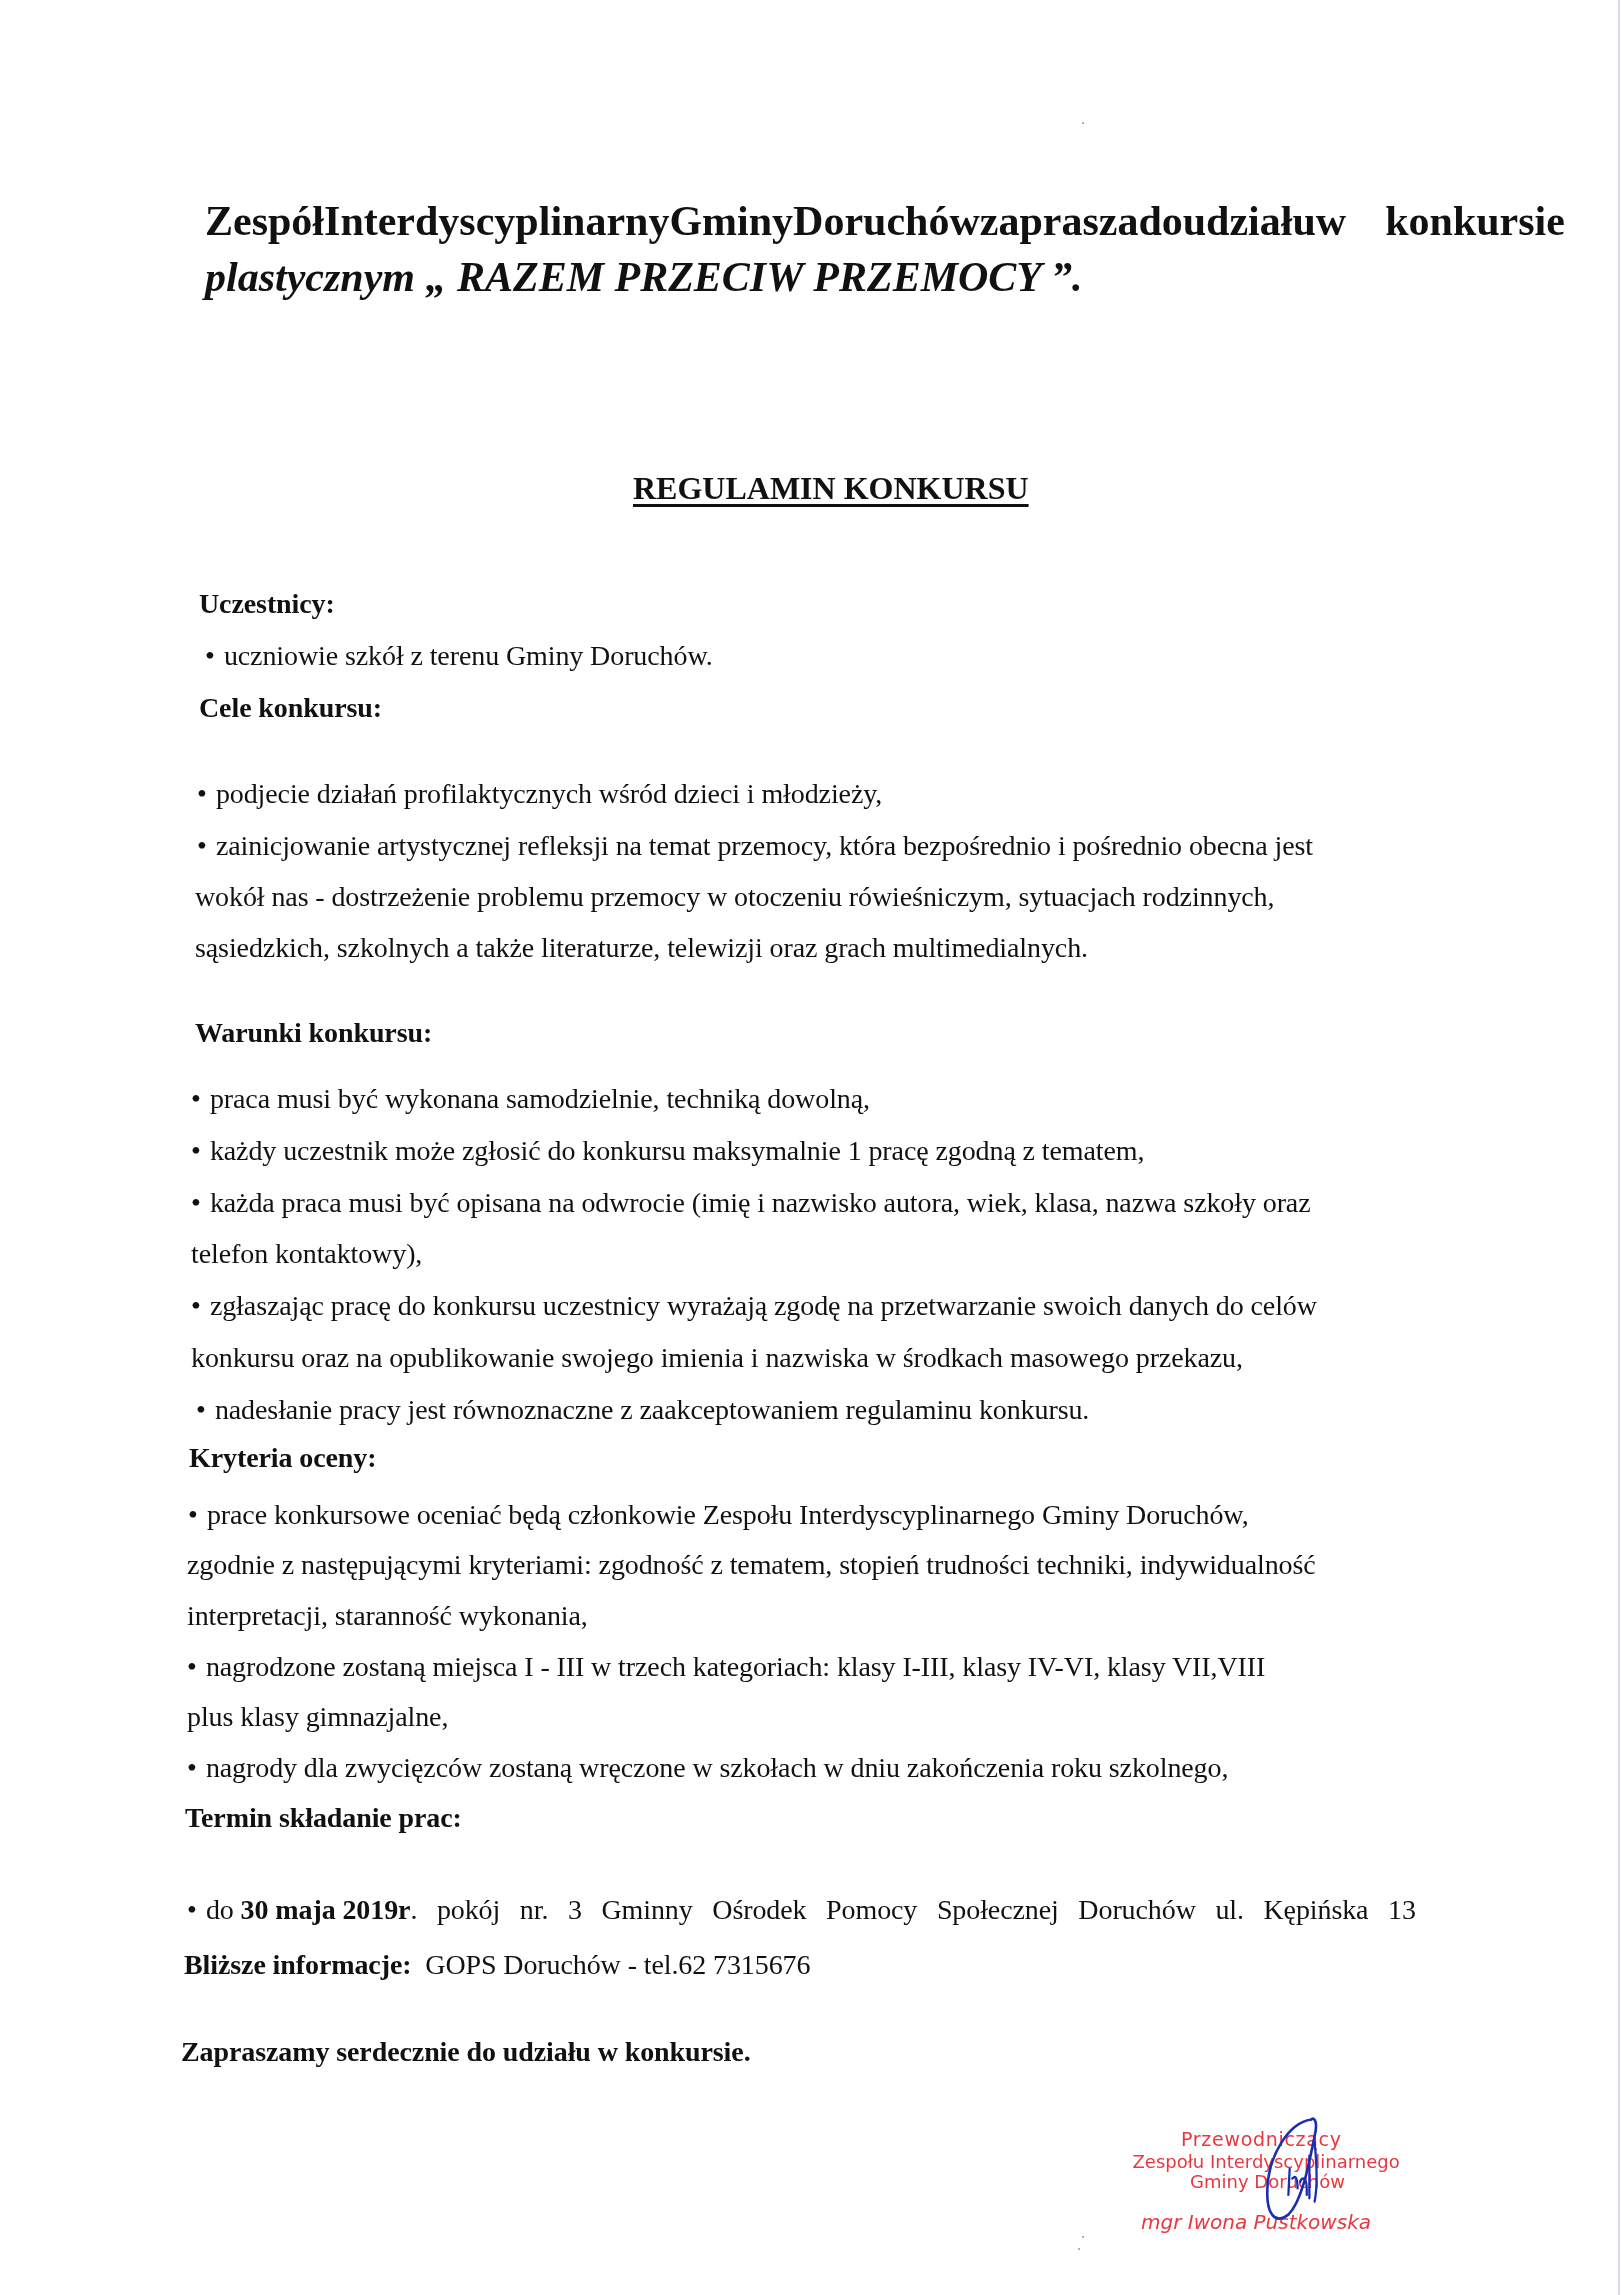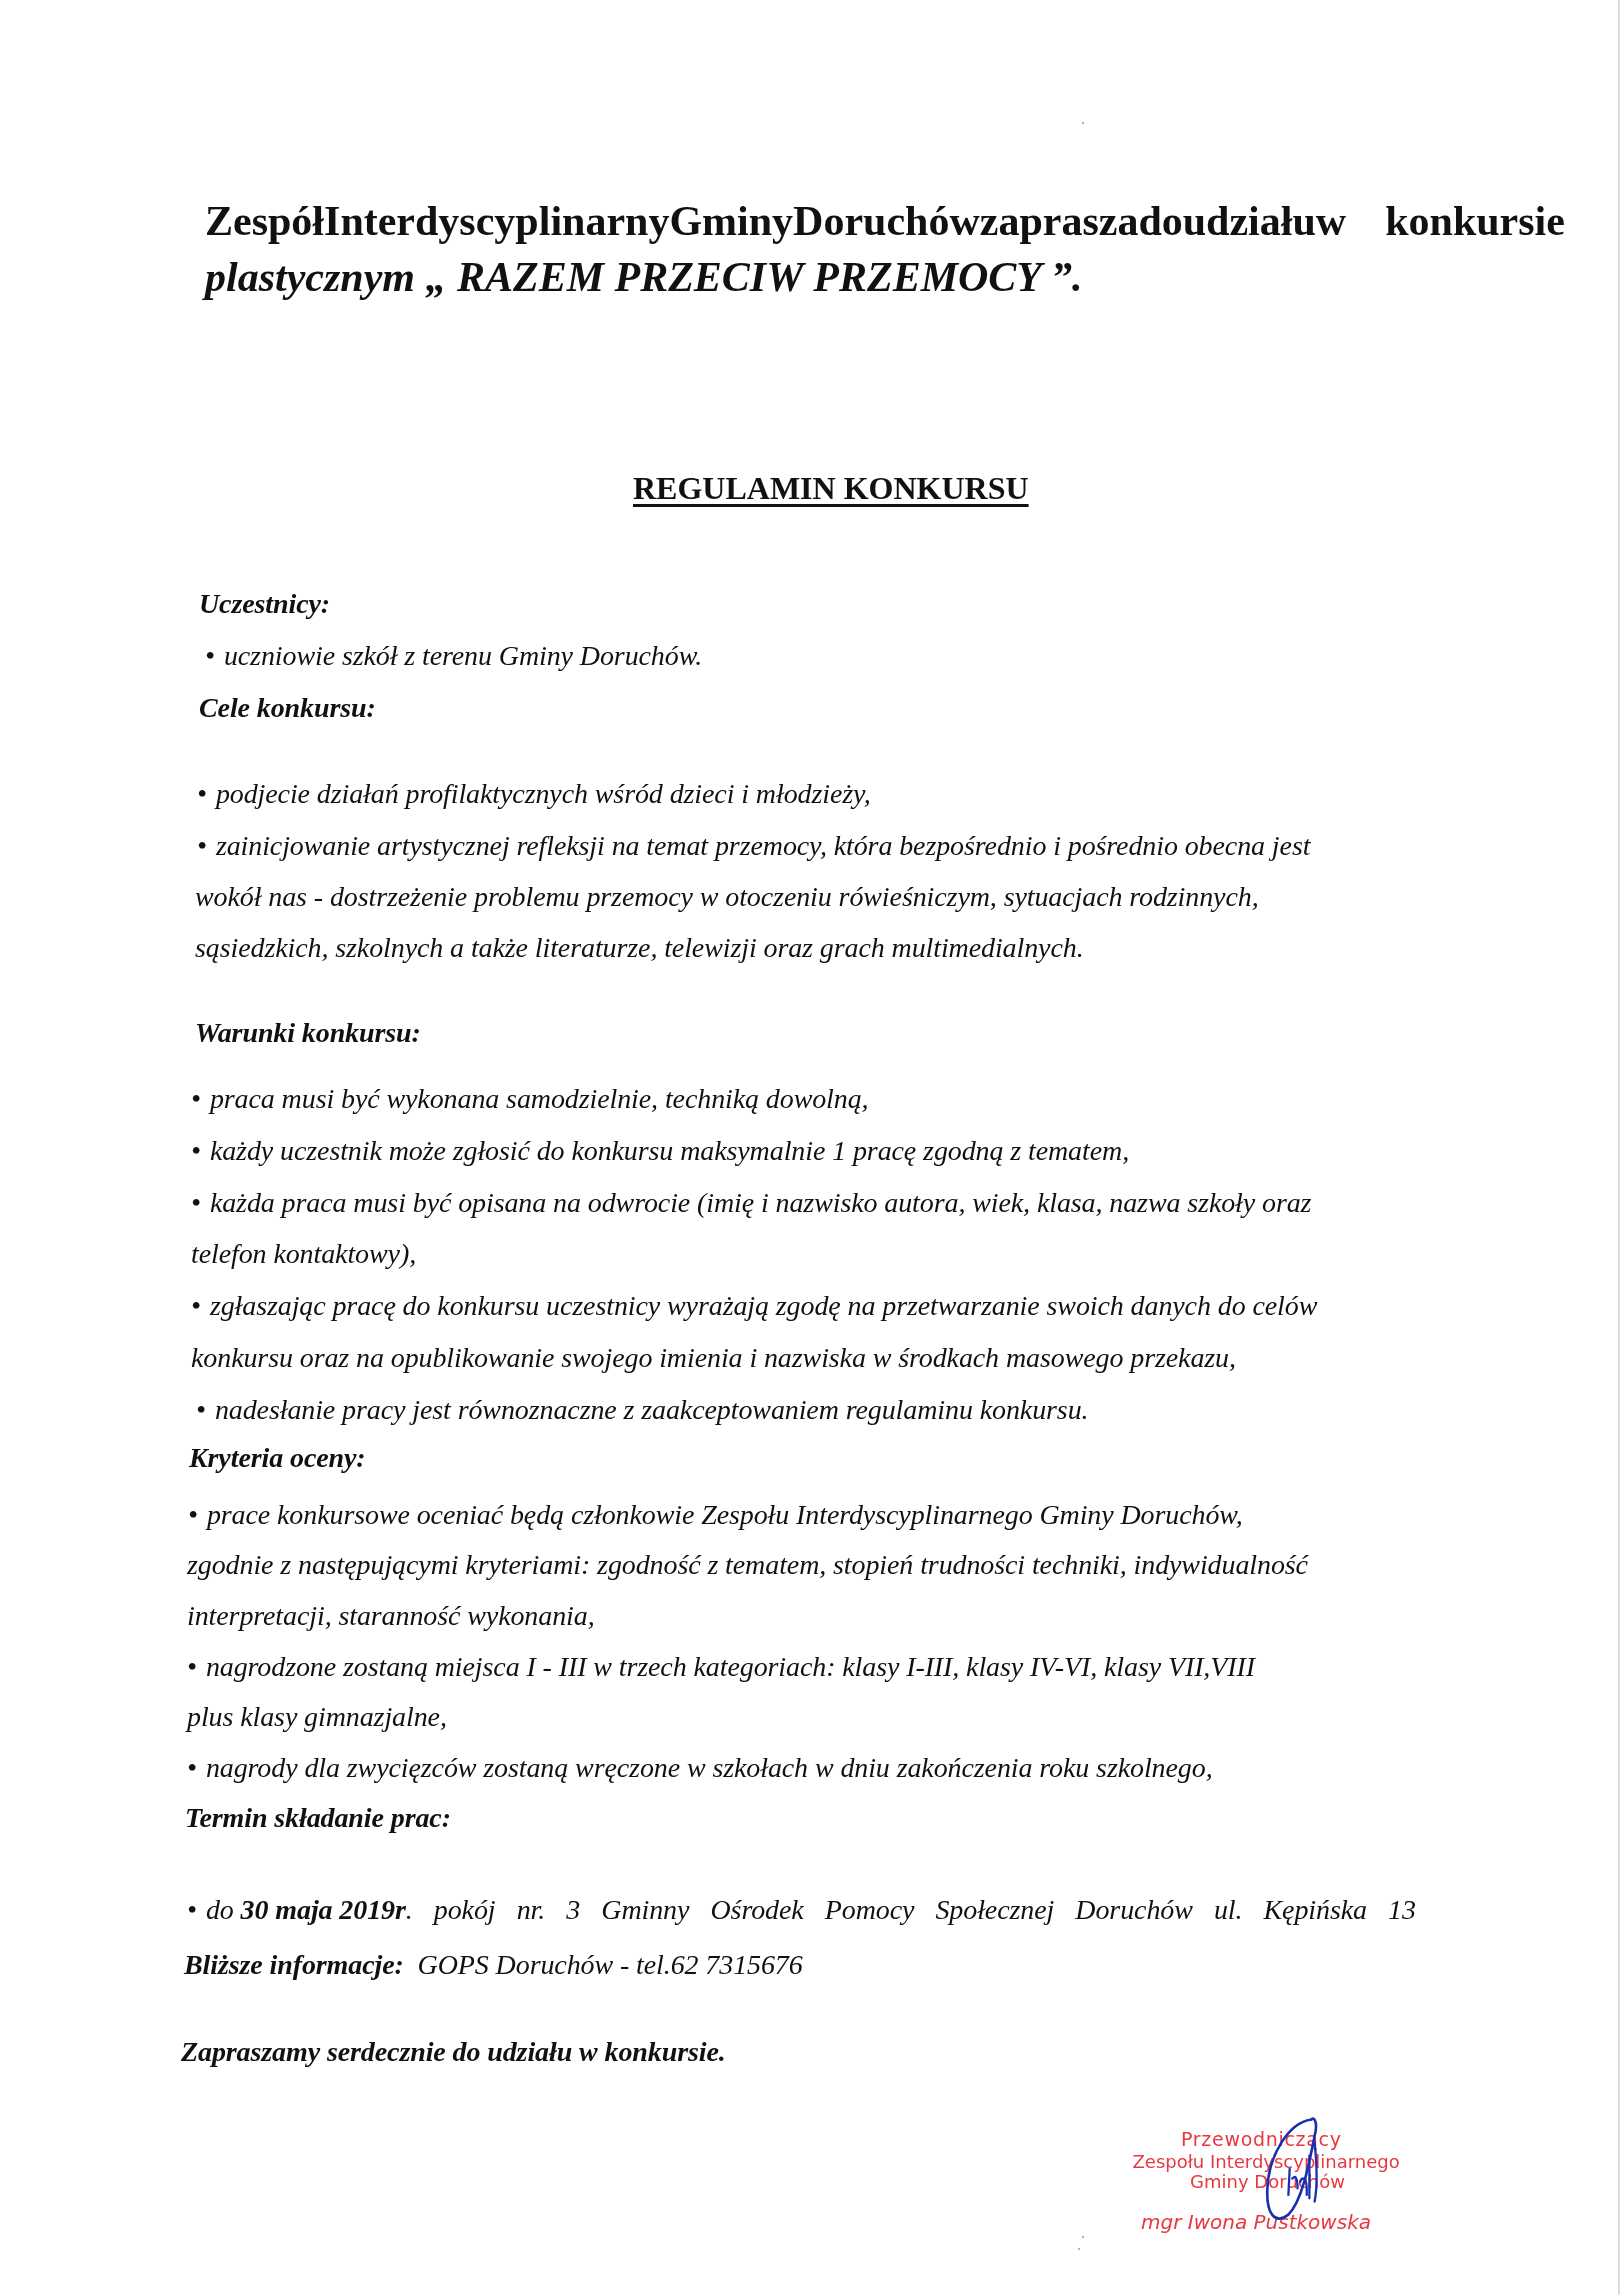--- a/index.html
+++ b/index.html
@@ -9,21 +9,21 @@
       color: #111111;
     }
     .scan-edge {
       position: absolute; top: 0; right: 1.3px; width: 2px; height: 2295px;
       background: linear-gradient(to right, #e4e6ee, #c9ccd8, #eef0f4);
     }
     .speck { position: absolute; width: 2px; height: 2px; border-radius: 50%; background: #555; opacity: 0.6; }
 
     .line {
       position: absolute; left: 0; white-space: nowrap;
-      font-size: 28px; line-height: 1; letter-spacing: -0.1px; font-style: italic;
+      font-size: 28px; line-height: 1; letter-spacing: -0.1px;
     }
     .bold { font-weight: bold; }
     .bullet::before { content: "\2022"; margin-right: 9.2px; }
 
     
     .intro {
       position: absolute; left: 205px; width: 1229px;
       font-size: 42px; font-weight: bold; line-height: 1; white-space: nowrap;
     }
     .intro.l1 { top: 200px; display: flex; justify-content: space-between; }

